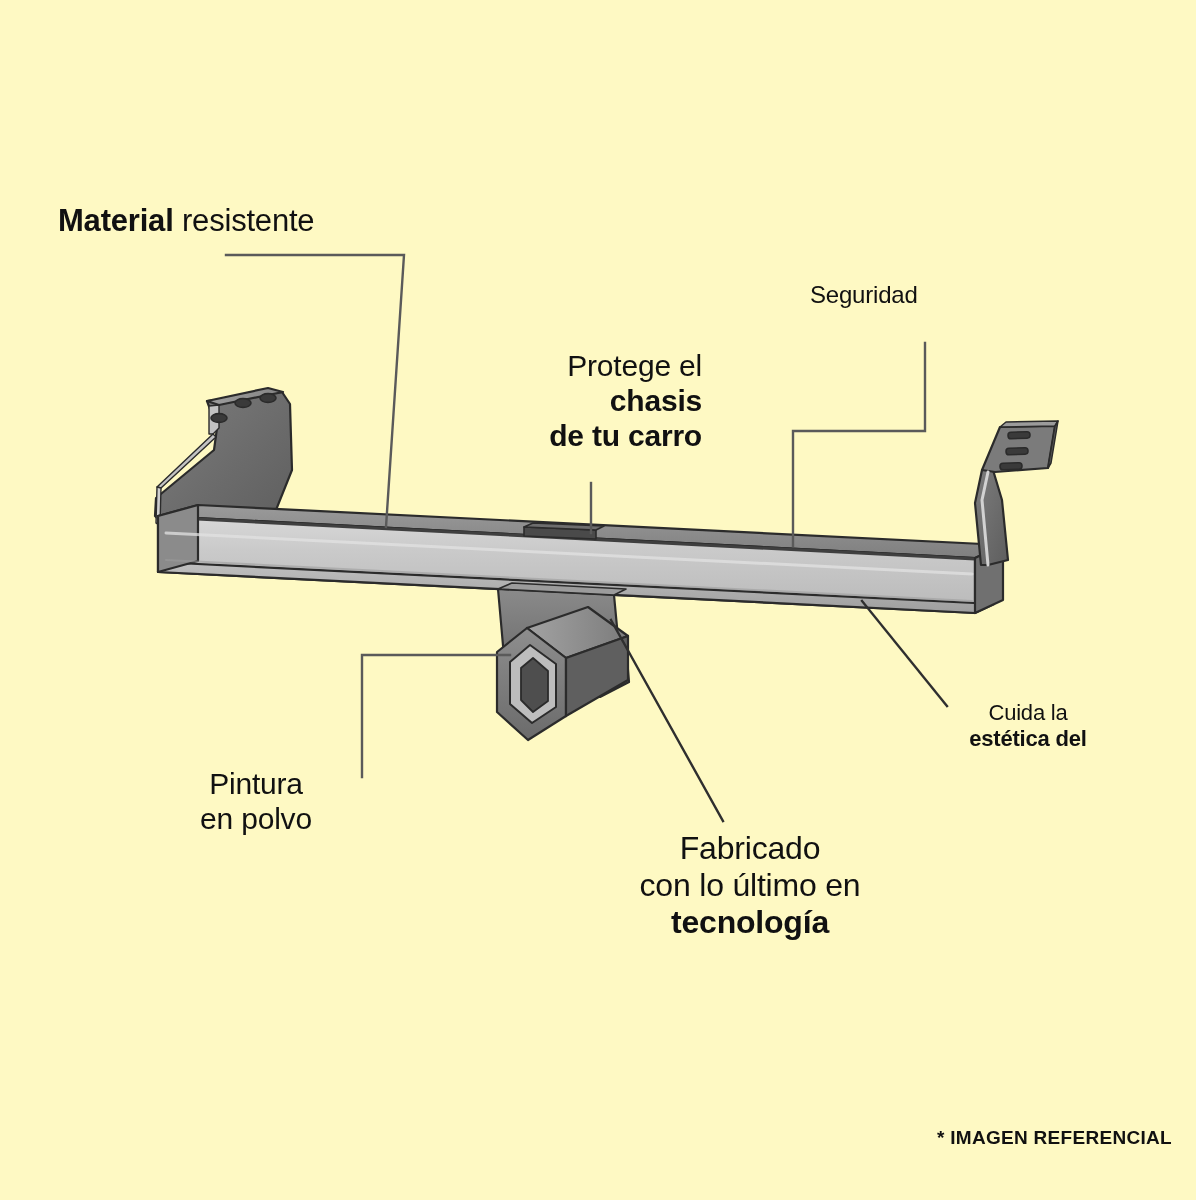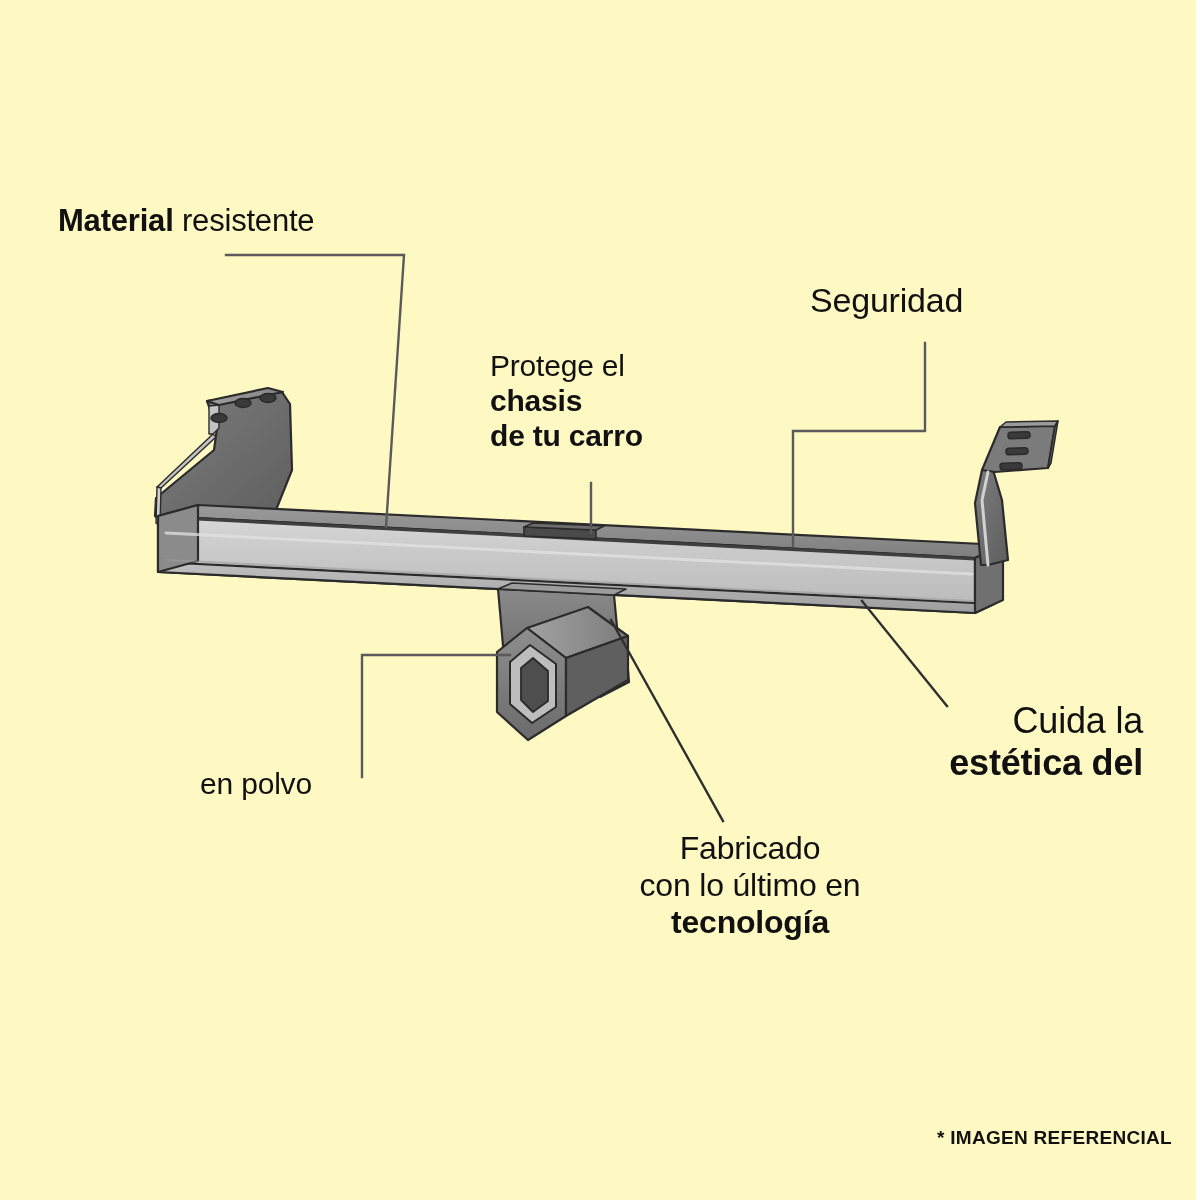--- a/index.html
+++ b/index.html
@@ -41,35 +41,35 @@
   #callout-material {
     left: 58px;
     top: 203px;
     font-size: 31px;
     white-space: nowrap;
   }
   #callout-chasis {
     left: 490px;
     top: 349px;
     width: 212px;
-    text-align: left;
+    text-align: right;
     font-size: 30px;
   }
   #callout-seguridad {
     left: 810px;
     top: 281px;
-    font-size: 34px;
+    font-size: 24px;
     white-space: nowrap;
   }
   #callout-estetica {
     left: 913px;
     top: 700px;
     width: 230px;
-    text-align: right;
-    font-size: 36px;
+    text-align: center;
+    font-size: 22px;
   }
   #callout-pintura {
     left: 106px;
     top: 767px;
     width: 300px;
     text-align: center;
     font-size: 30px;
   }
   #callout-fabricado {
     left: 600px;
@@ -234,20 +234,21 @@
   <div class="callout" id="callout-seguridad">
     <span class="r">Seguridad</span>
   </div>
 
   <div class="callout" id="callout-estetica">
     <div class="r">Cuida la</div>
     <div class="b">estética del</div>
   </div>
 
   <div class="callout" id="callout-pintura">
+    <div class="r">Pintura</div>
     <div class="r">en polvo</div>
   </div>
 
   <div class="callout" id="callout-fabricado">
     <div class="r">Fabricado</div>
     <div class="r">con lo último en</div>
     <div class="b">tecnología</div>
   </div>
 
   <div id="footer-note">* IMAGEN REFERENCIAL</div>

